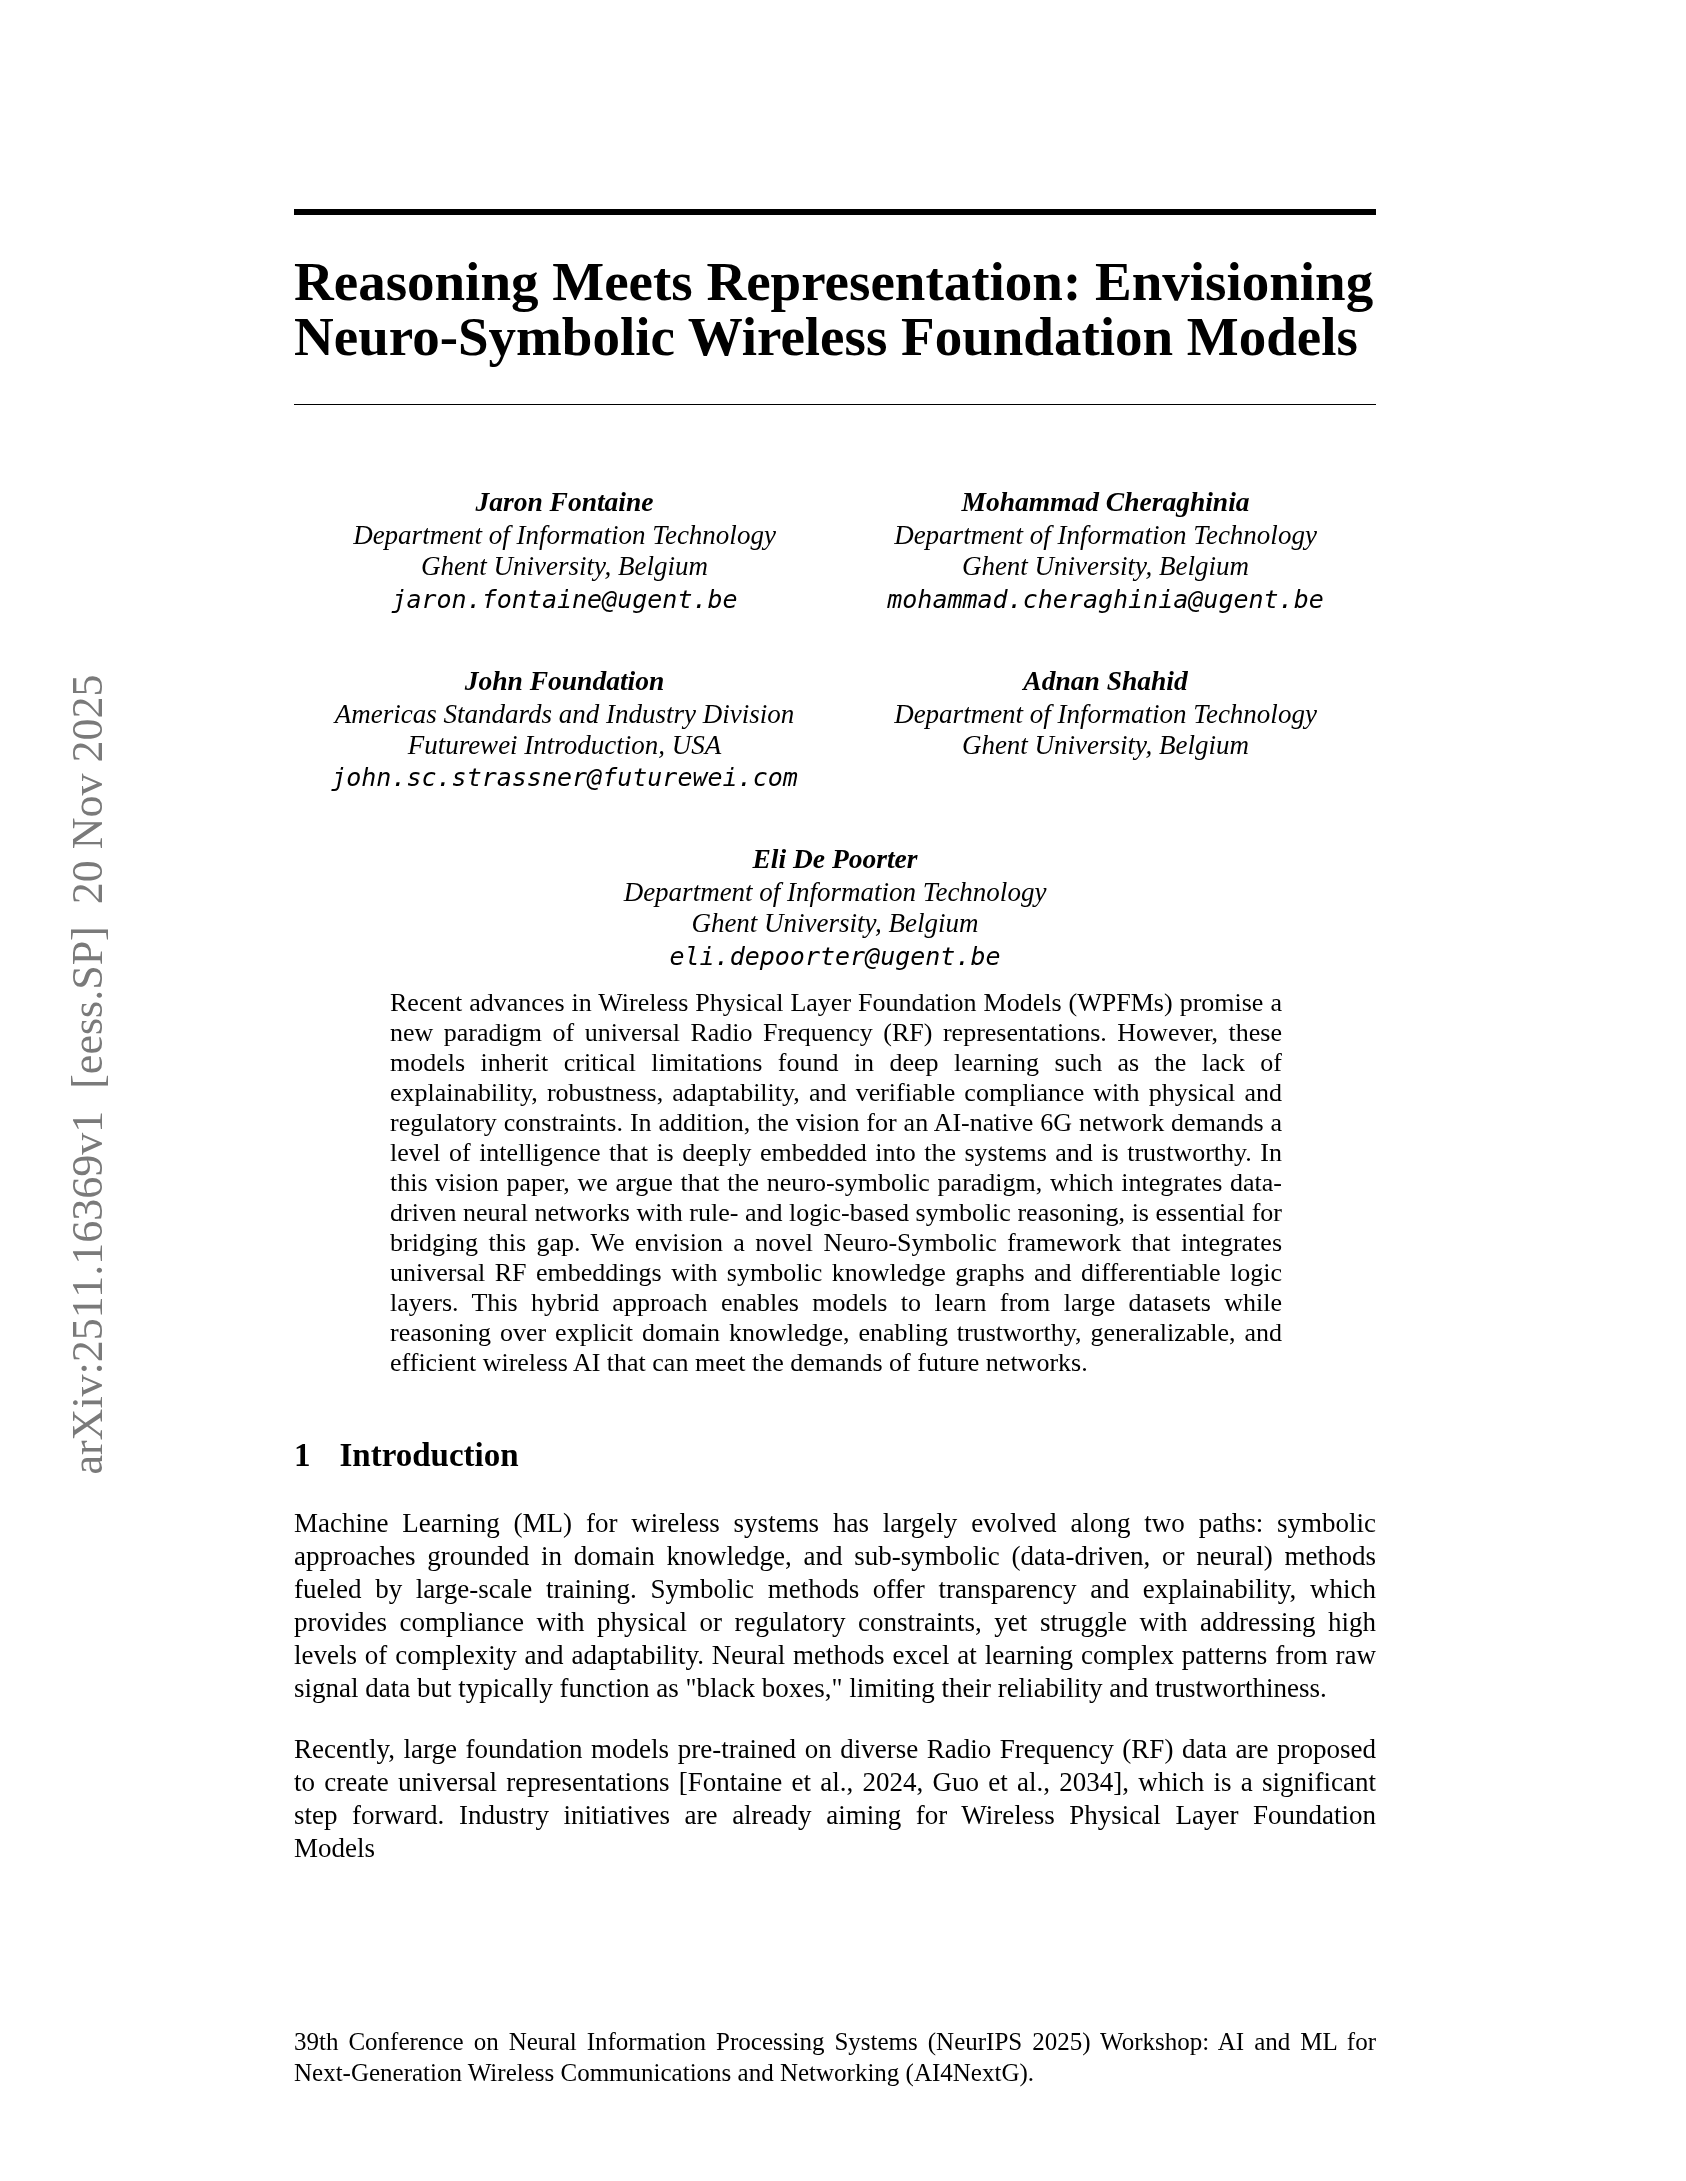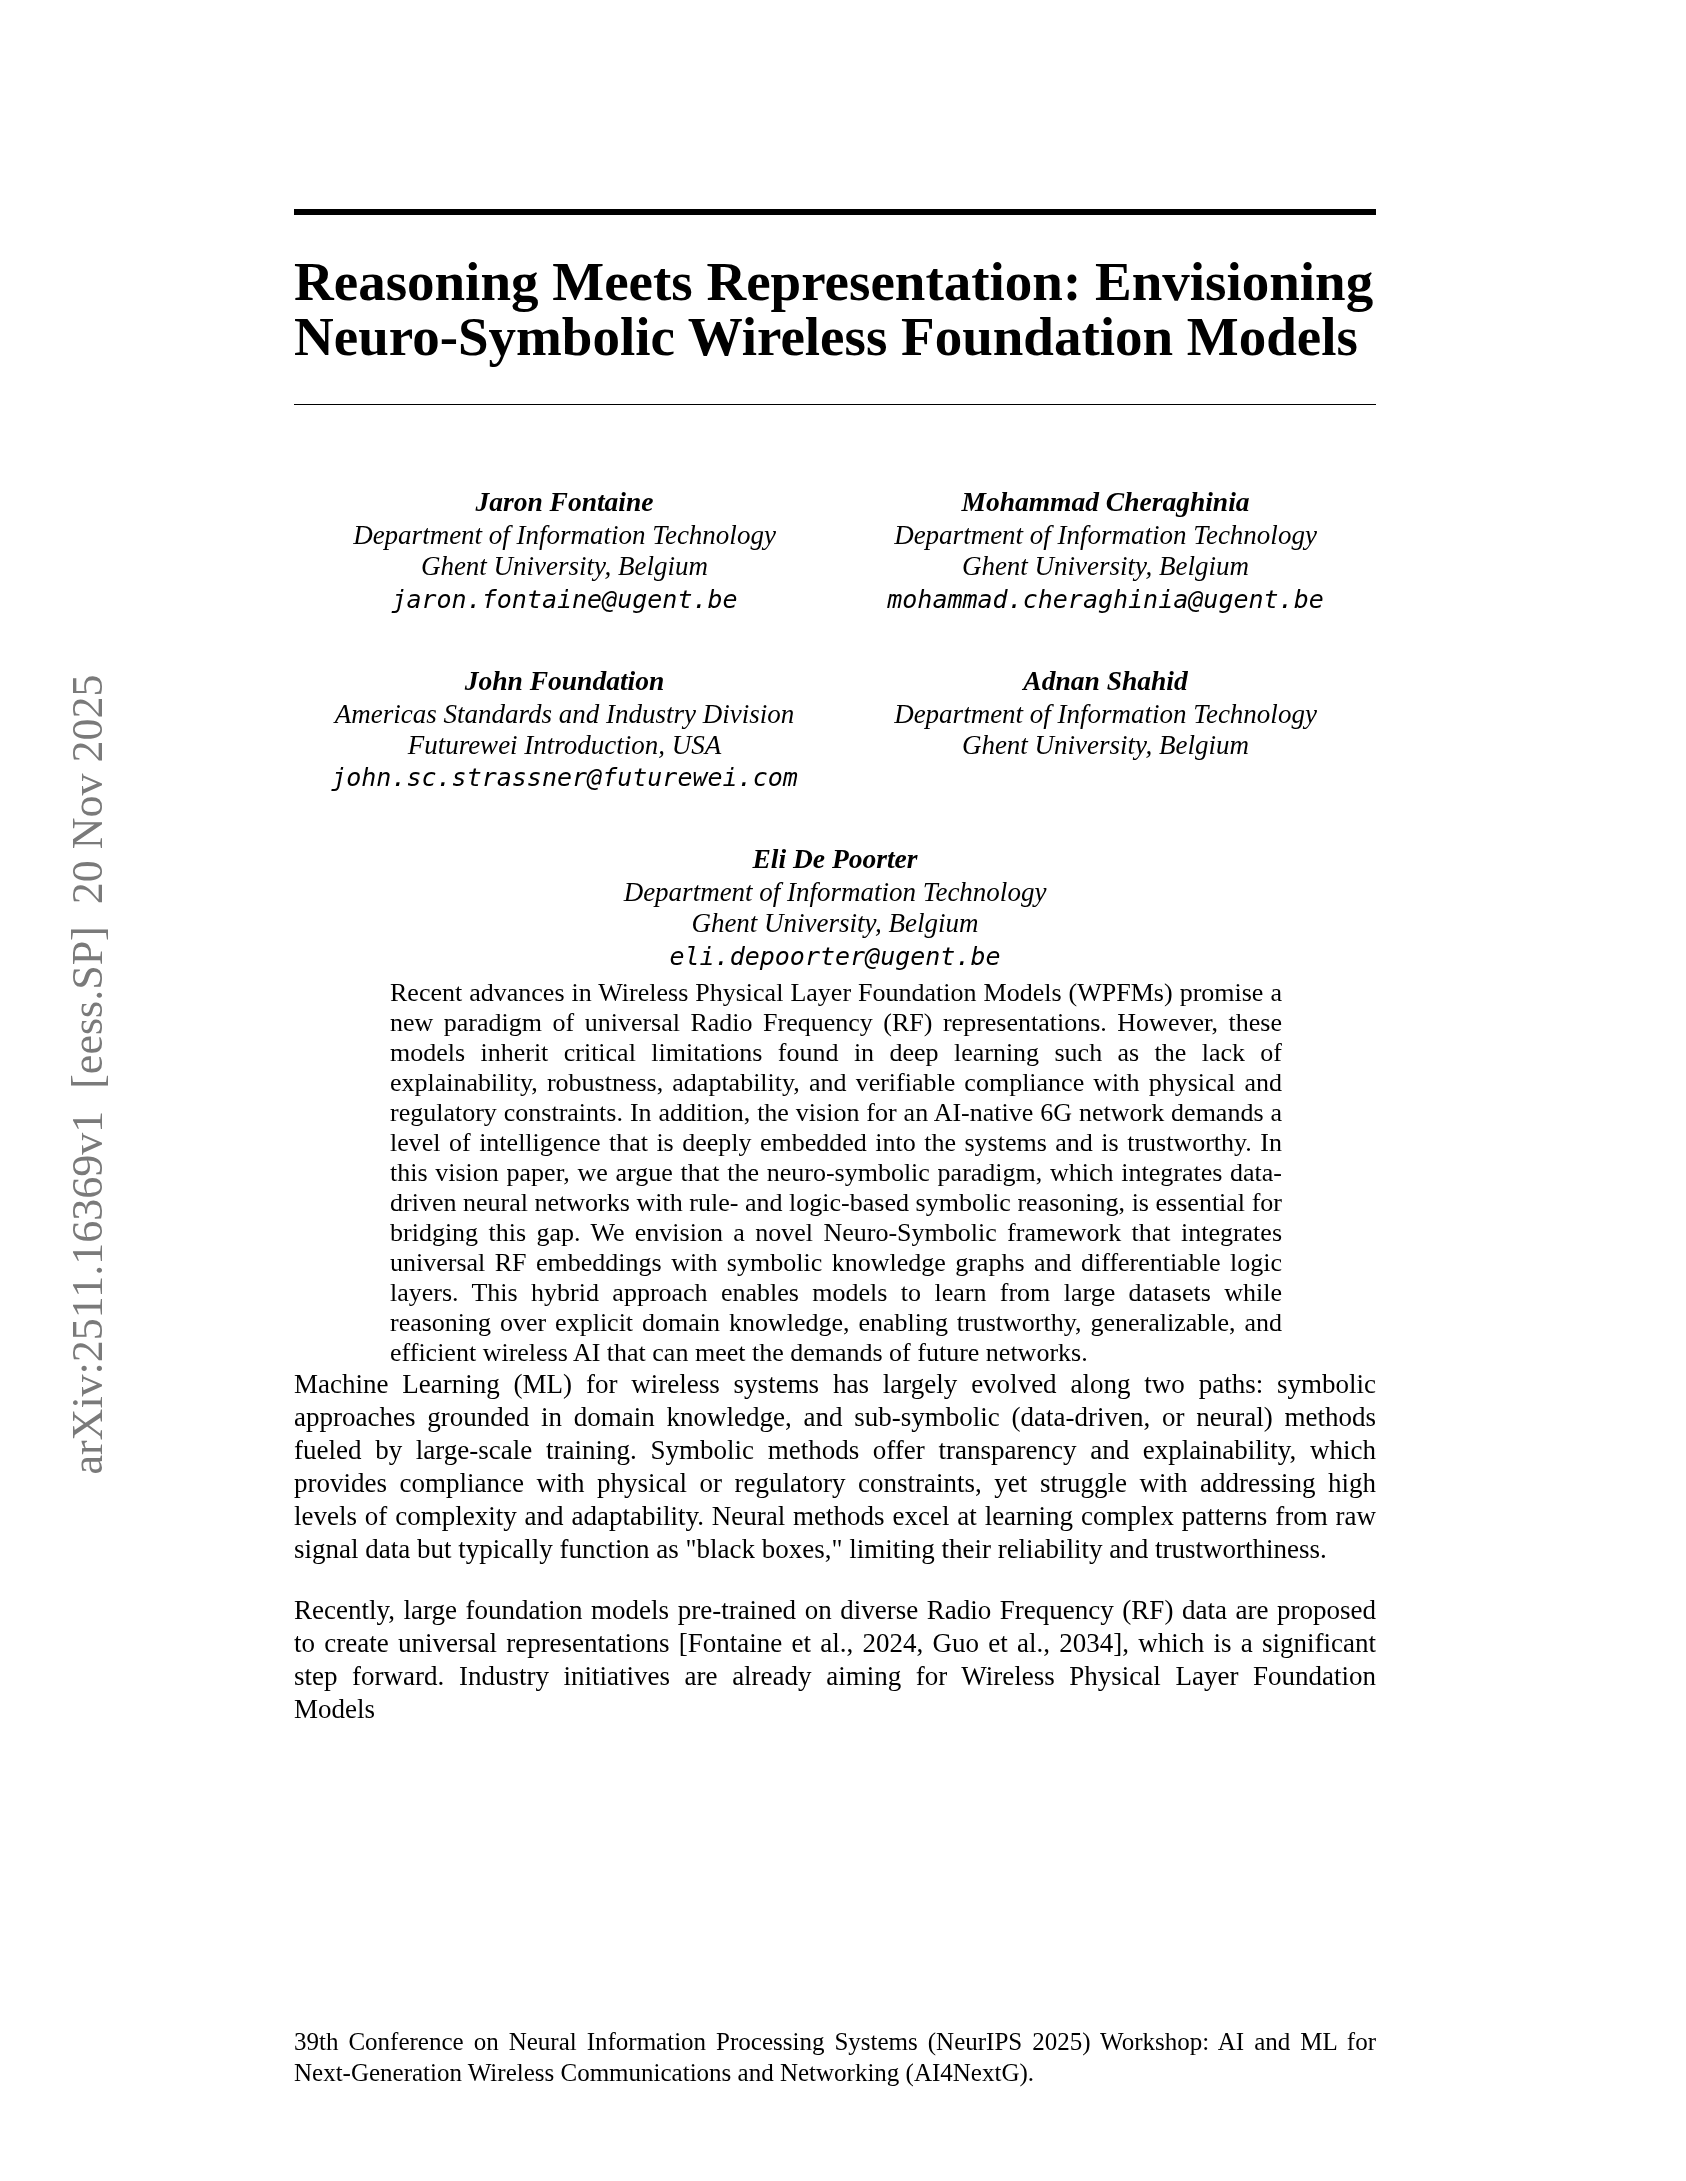--- a/index.html
+++ b/index.html
@@ -52,21 +52,21 @@
     font-size: 25px;
     margin-top: 1.8px;
   }
   .abstract-heading {
     margin: 72px 0 33px 0;
     text-align: center;
     font-size: 32px;
     font-weight: bold;
   }
   .abstract-text {
-    margin: 6px 94px 0 96px;
+    margin: 16px 94px 0 96px;
     text-align: justify;
     font-size: 26px;
     line-height: 30px;
   }
   .section-heading {
     margin: 59px 0 33px 0;
     font-size: 33px;
     font-weight: bold;
   }
   .section-number { display: inline-block; margin-right: 29px; }
@@ -149,20 +149,21 @@
         <div class="author-affiliation">Department of Information Technology</div>
         <div class="author-affiliation">Ghent University, Belgium</div>
         <div class="author-email">eli.depoorter@ugent.be</div>
       </div>
 
     </div>
 
 
     <p class="abstract-text">Recent advances in Wireless Physical Layer Foundation Models (WPFMs) promise a new paradigm of universal Radio Frequency (RF) representations. However, these models inherit critical limitations found in deep learning such as the lack of explainability, robustness, adaptability, and verifiable compliance with physical and regulatory constraints. In addition, the vision for an AI-native 6G network demands a level of intelligence that is deeply embedded into the systems and is trustworthy. In this vision paper, we argue that the neuro-symbolic paradigm, which integrates data-driven neural networks with rule- and logic-based symbolic reasoning, is essential for bridging this gap. We envision a novel Neuro-Symbolic framework that integrates universal RF embeddings with symbolic knowledge graphs and differentiable logic layers. This hybrid approach enables models to learn from large datasets while reasoning over explicit domain knowledge, enabling trustworthy, generalizable, and efficient wireless AI that can meet the demands of future networks.</p>
 
+    <h2 class="section-heading"><span class="section-number">1</span><span>Introduction</span></h2>
 
     <p class="body-par">Machine Learning (ML) for wireless systems has largely evolved along two paths: symbolic approaches grounded in domain knowledge, and sub-symbolic (data-driven, or neural) methods fueled by large-scale training. Symbolic methods offer transparency and explainability, which provides compliance with physical or regulatory constraints, yet struggle with addressing high levels of complexity and adaptability. Neural methods excel at learning complex patterns from raw signal data but typically function as "black boxes," limiting their reliability and trustworthiness.</p>
 
     <p class="body-par">Recently, large foundation models pre-trained on diverse Radio Frequency (RF) data are proposed to create universal representations [Fontaine et al., 2024, Guo et al., 2034], which is a significant step forward. Industry initiatives are already aiming for Wireless Physical Layer Foundation Models</p>
 
   </div>
 
   <div class="footer">39th Conference on Neural Information Processing Systems (NeurIPS 2025) Workshop: AI and ML for Next-Generation Wireless Communications and Networking (AI4NextG).</div>
 
 </div>

